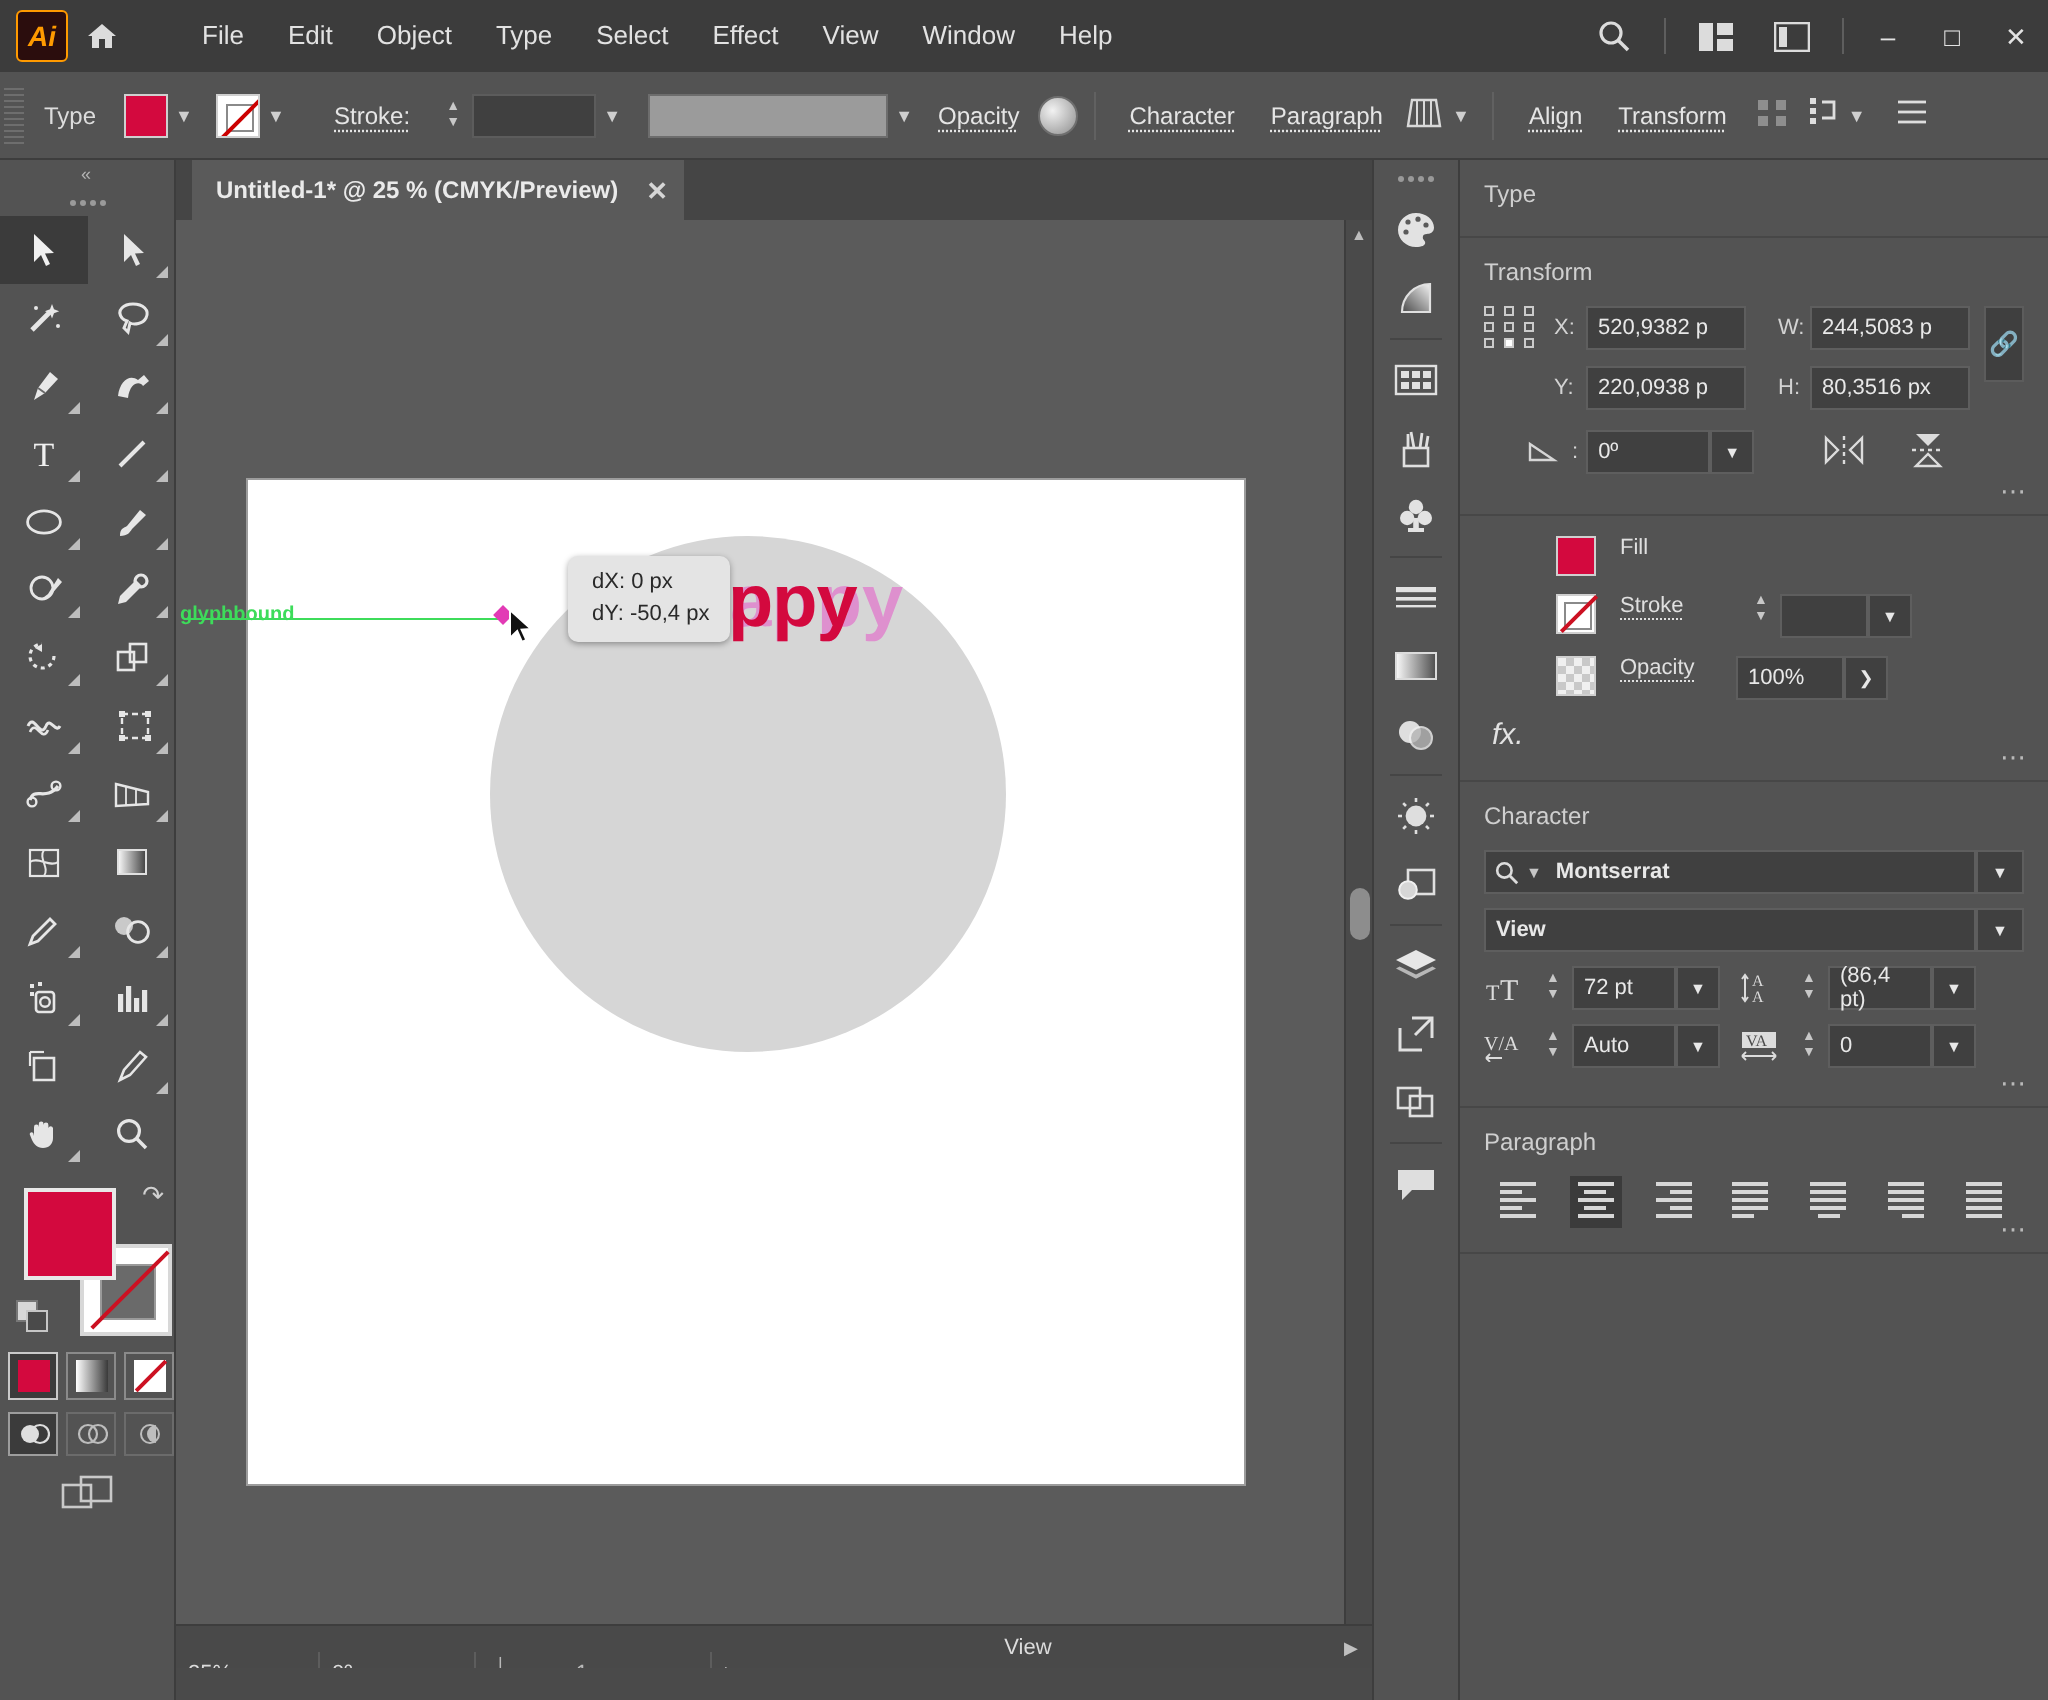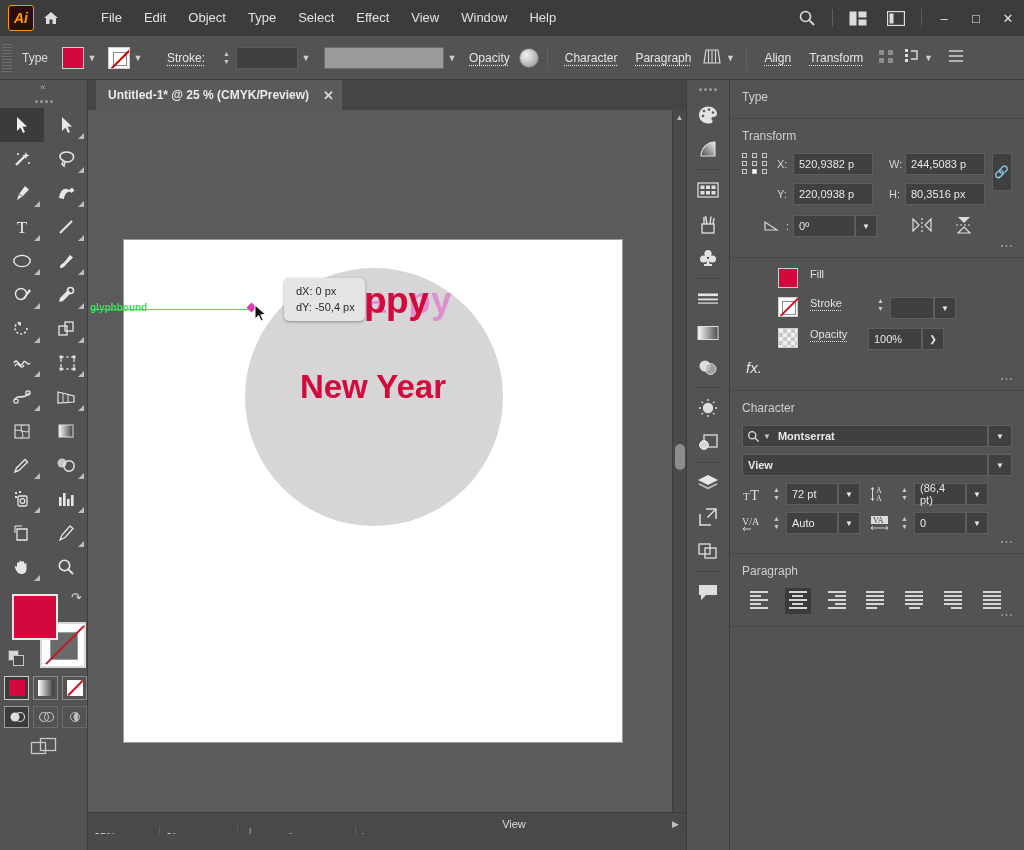--- a/index.html
+++ b/index.html
@@ -561,21 +561,20 @@
         <span class="tabclose">✕</span>
       </div>
     </div>
 
     <div class="canvaswrap">
       <div class="artboard">
         <div class="bigcircle"></div>
 
         <div class="art-txt t-happy-ghost">Happy</div>
         <div class="art-txt t-happy">Happy</div>
-        <div class="art-txt t-new">New Year</div>
 
         <div class="guideline"></div>
         <div class="guidetext">glyphbound</div>
         <div class="anchor"></div>
 
         <div class="cursor">
           <svg width="16" height="20" viewBox="0 0 16 20">
               <path d="M1 1 L1 15 L4.6 11.5 L7 17 L9.2 16 L6.8 10.8 L11.5 10.5 Z" fill="#111" stroke="#fff" stroke-width="1"></path>
             </svg>
         </div>

